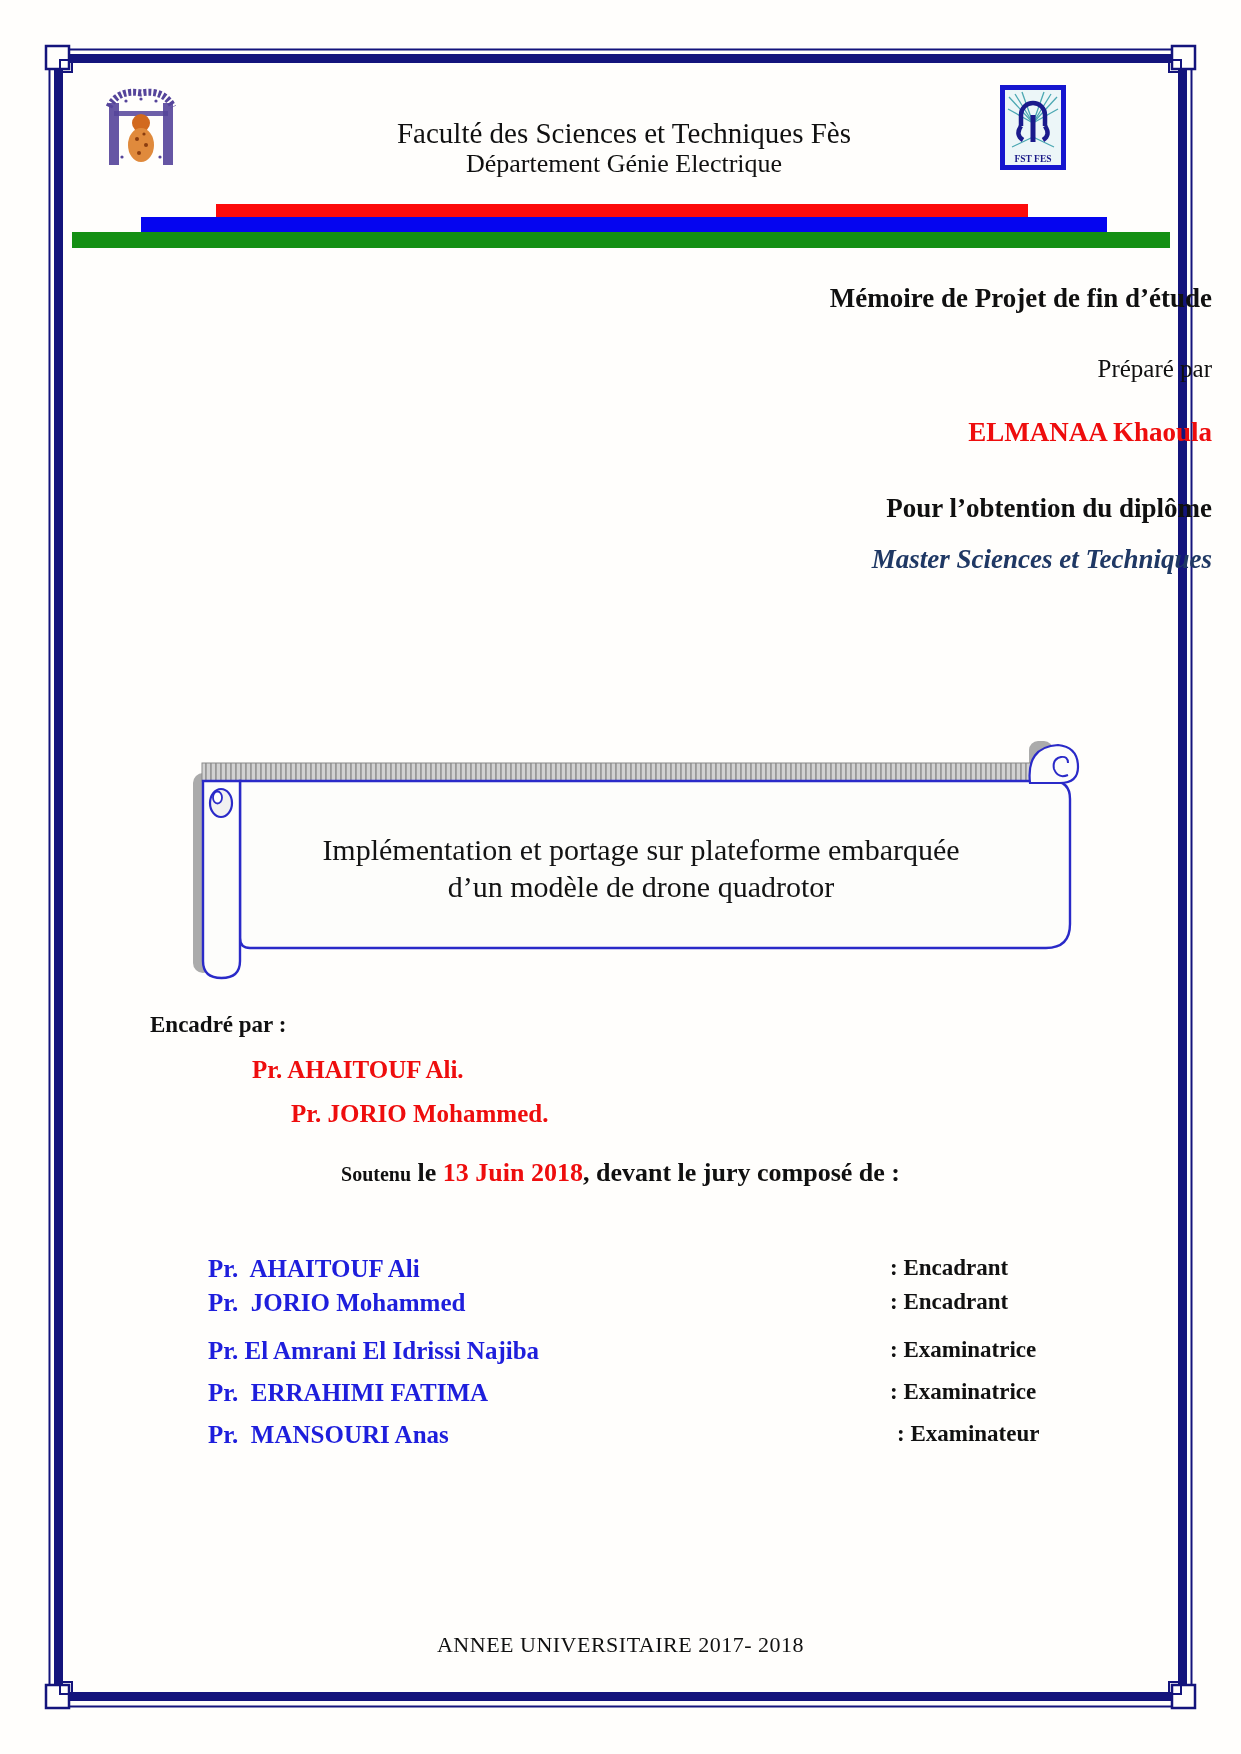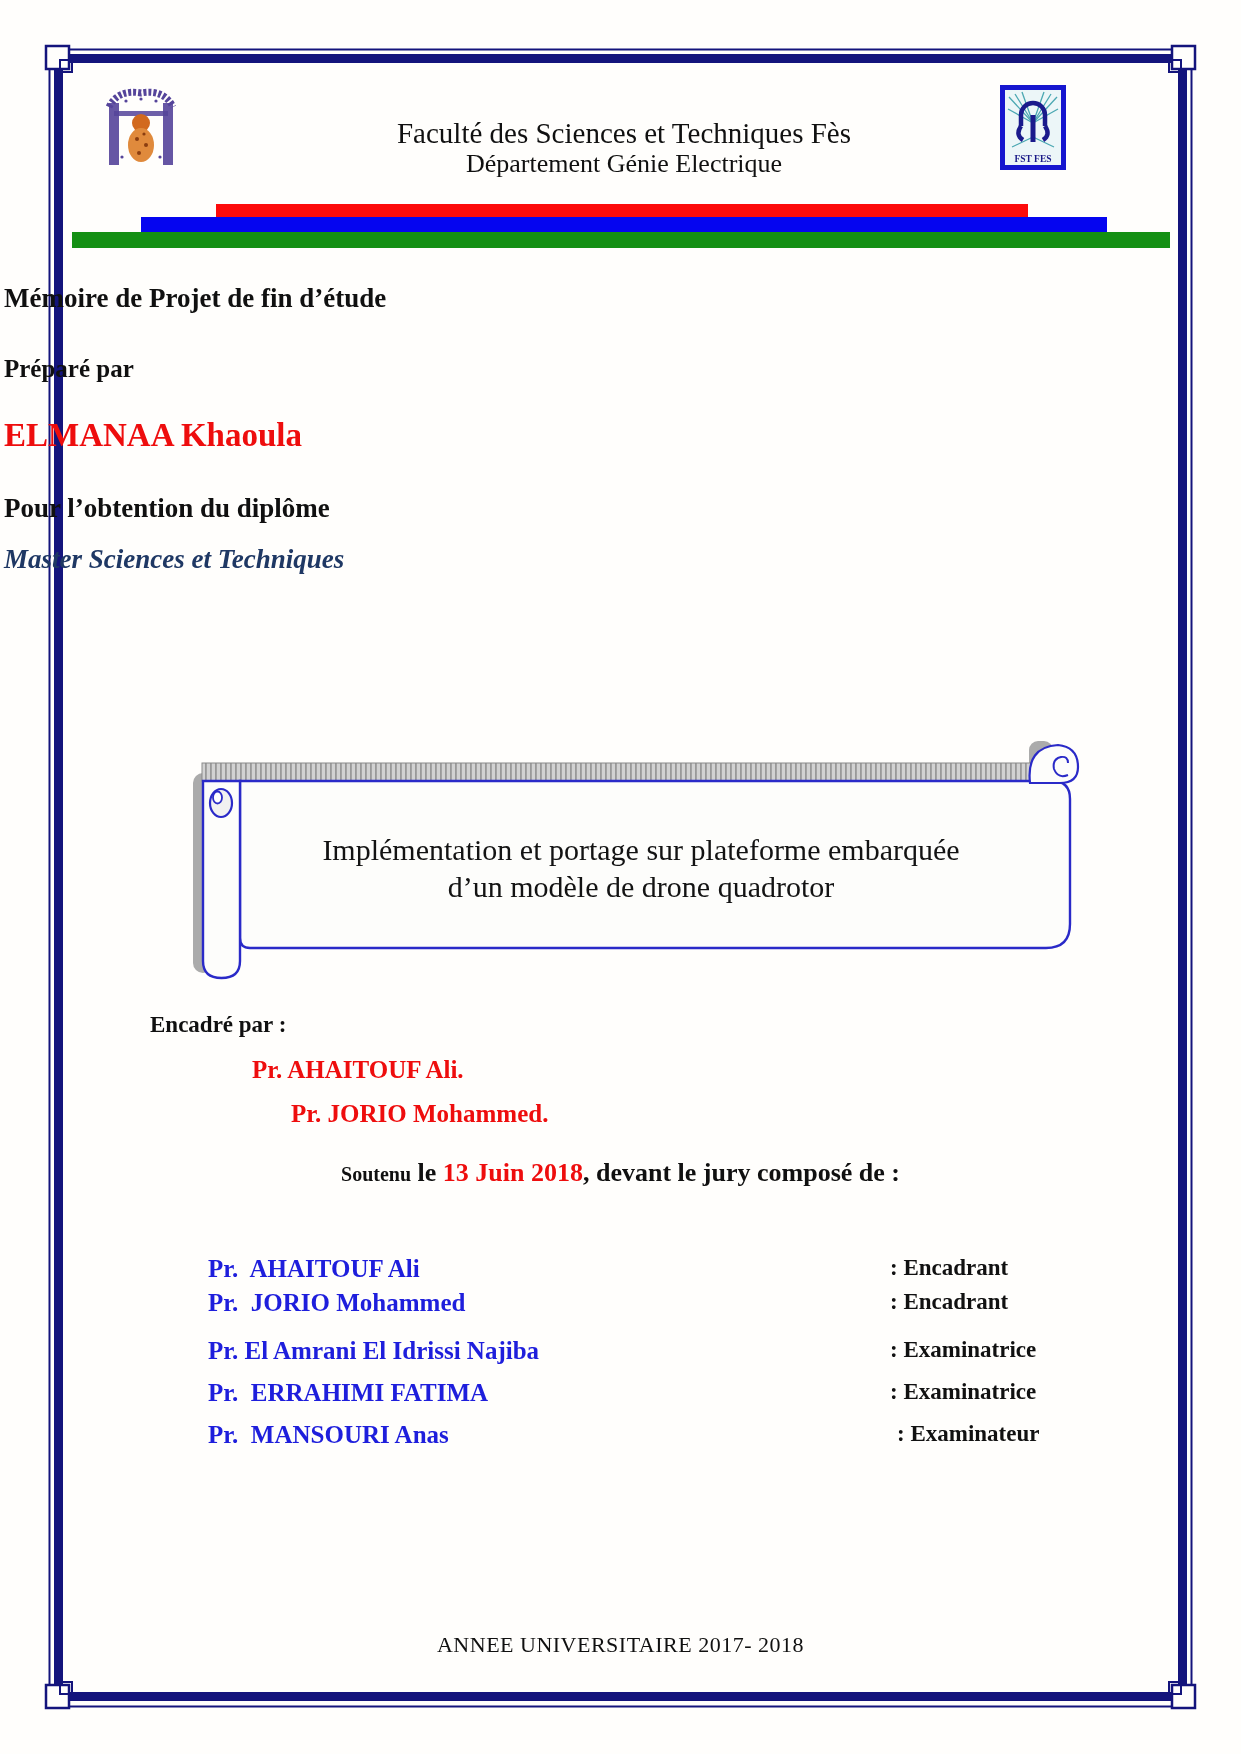--- a/index.html
+++ b/index.html
@@ -19,24 +19,24 @@
   .head2{top:117px;font-size:29px;}
   .head3{top:149px;font-size:26px;}
 
   
   .bar{position:absolute;}
   .bar-red{left:216px;top:204px;width:812px;height:14px;background:var(--bar-red);}
   .bar-blue{left:141px;top:217px;width:966px;height:16px;background:var(--bar-blue);}
   .bar-green{left:72px;top:232px;width:1098px;height:16px;background:var(--bar-green);}
 
   
-  .stack{left:4px;width:1200px;text-align:left;white-space:nowrap;}
+  .stack{left:12px;width:1200px;text-align:right;white-space:nowrap;}
   .t-memoire{top:283px;font-size:27px;font-weight:bold;}
-  .t-prepare{top:355px;font-size:25px;font-weight:bold;}
-  .t-author{top:417px;font-size:33px;font-weight:bold;color:var(--accent-red);font-family:Liberation Serif, serif;}
+  .t-prepare{top:355px;font-size:25px;font-weight:normal;}
+  .t-author{top:417px;font-size:27px;font-weight:bold;color:var(--accent-red);font-family:Liberation Serif, serif;}
   .t-diploma{top:493px;font-size:27px;font-weight:bold;}
   .t-master{top:544px;font-size:27px;font-weight:bold;font-style:italic;color:var(--navy-text);}
   .t-spec{top:593px;font-size:27px;font-weight:bold;font-style:italic;color:var(--navy-text);}
   .t-acr{top:641px;font-size:26px;font-weight:bold;font-style:italic;color:var(--navy-text);}
   .t-intitule{top:695px;font-size:27px;font-weight:bold;}
 
   
   svg.scroll{position:absolute;left:180px;top:735px;width:910px;height:250px;}
   .scroll-title{left:226px;top:831px;width:830px;text-align:center;
     font-size:30px;line-height:37px;color:#131313;}

